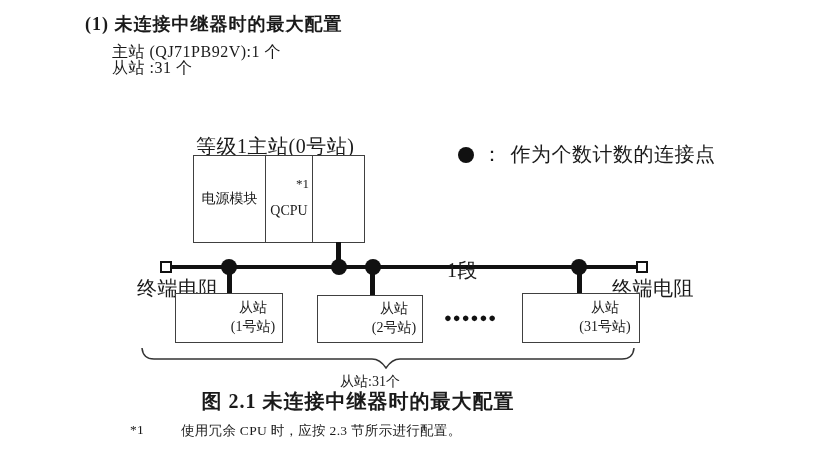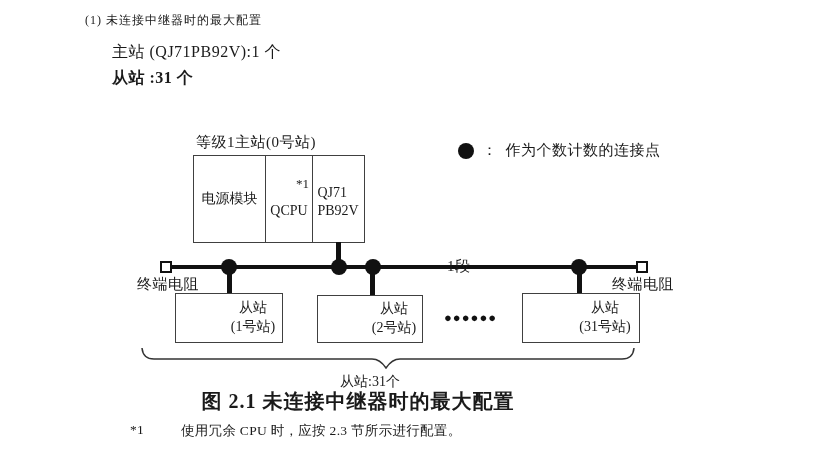--- a/index.html
+++ b/index.html
@@ -1,23 +1,23 @@
 <!DOCTYPE html>
 <html><head>
 <meta charset="utf-8">
 <style>
   html,body{margin:0;padding:0;background:#fff;}
   #page{
     position:relative;width:821px;height:457px;background:#ffffff;overflow:hidden;
     font-family:"Liberation Serif","DejaVu Serif",serif;color:#1a1a1a;
   }
   .abs{position:absolute;}
-  .heading{font-size:12px;font-weight:normal;letter-spacing:1px;white-space:nowrap;}
+  .heading{font-size:18px;font-weight:bold;letter-spacing:1px;white-space:nowrap;}
   .hline{font-size:16px;white-space:nowrap;letter-spacing:0.5px;}
-  .lbl{font-size:15px;white-space:nowrap;letter-spacing:0.5px;}
+  .lbl{font-size:20px;white-space:nowrap;letter-spacing:0.5px;}
   .lbl-sm{font-size:14px;white-space:nowrap;}
   
   .mbox{
     left:193px;top:155px;width:172px;height:88px;
     border:1.5px solid #404040;display:flex;box-sizing:border-box;background:#fff;
   }
   .mcell{position:relative;display:flex;align-items:center;justify-content:center;
     box-sizing:border-box;font-size:14px;text-align:left;}
   .mcell.c1{width:72px;border-right:1.5px solid #404040;font-size:14px;}
   .mcell.c2{width:47px;border-right:1.5px solid #404040;}
@@ -40,39 +40,36 @@
   .caption{left:0;top:388px;width:716px;text-align:center;font-size:20px;font-weight:bold;letter-spacing:1px;}
   .footnote{font-size:13.5px;white-space:nowrap;letter-spacing:0.3px;}
 </style>
 </head>
 <body>
 
 <div id="page">
 
   <div class="abs heading" style="left:85px;top:12px;">(1) 未连接中继器时的最大配置</div>
   <div class="abs hline" style="left:112px;top:42px;">主站 (QJ71PB92V):1 个</div>
-  <div class="abs hline" style="left:112px;top:68px;font-weight:bold;">从站 :31 个</div>
+  <div class="abs hline" style="left:112px;top:58px;">从站 :31 个</div>
 
   <div class="abs legend">
     <span class="cdot"></span>
     <span class="lbl">：</span>
     <span class="lbl">作为个数计数的连接点</span>
   </div>
 
   <div class="abs lbl" style="left:196px;top:133px;">等级1主站(0号站)</div>
   <div class="abs mbox">
     <div class="mcell c1">
       <span>电源模块</span>
     </div>
     <div class="mcell c2">
       <span class="cpu-note">*1</span>
       <span class="cpu-txt">QCPU</span>
-    </div>
-    <div class="mcell c3">
-      <span class="mod-txt"><span>QJ71</span><br><span>PB92V</span></span>
     </div>
   </div>
 
   <div class="abs busline"></div>
   <div class="abs term" style="left:160px;top:261px;"></div>
   <div class="abs term" style="left:636px;top:261px;"></div>
   <div class="abs lbl" style="left:137px;top:275px;">终端电阻</div>
   <div class="abs lbl" style="left:612px;top:275px;">终端电阻</div>
   <div class="abs lbl" style="left:447px;top:257px;">1段</div>
 

